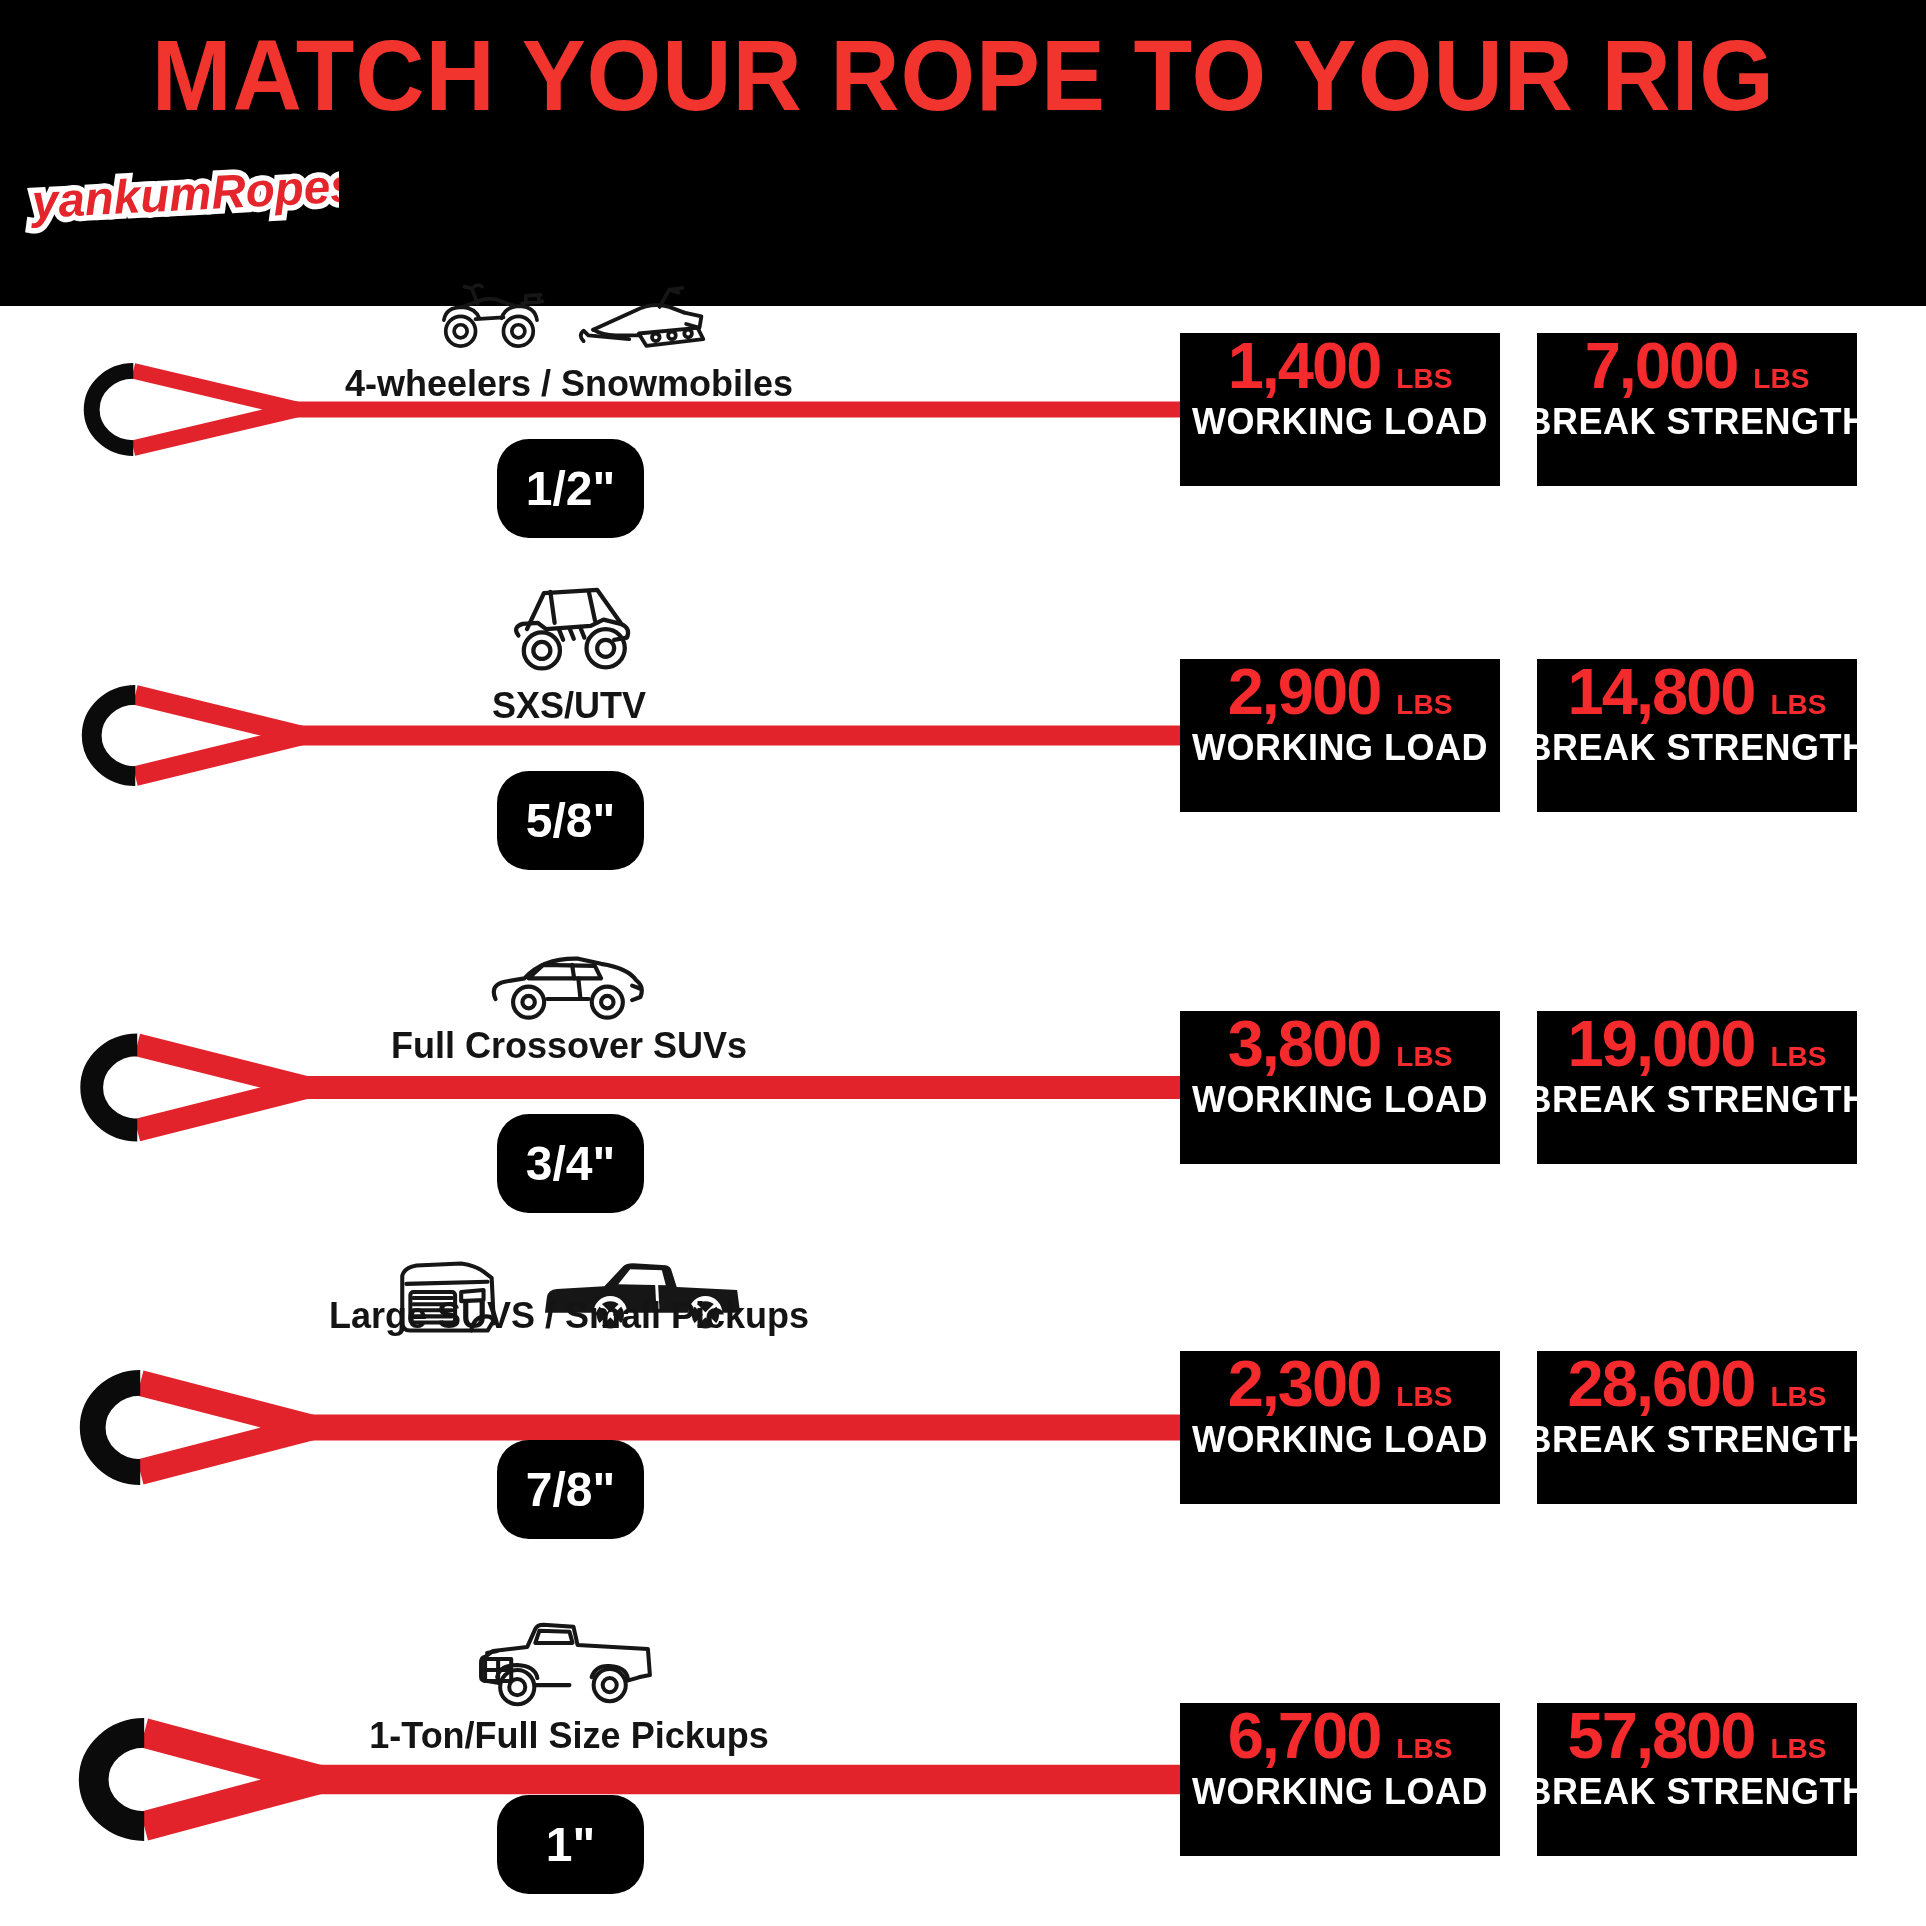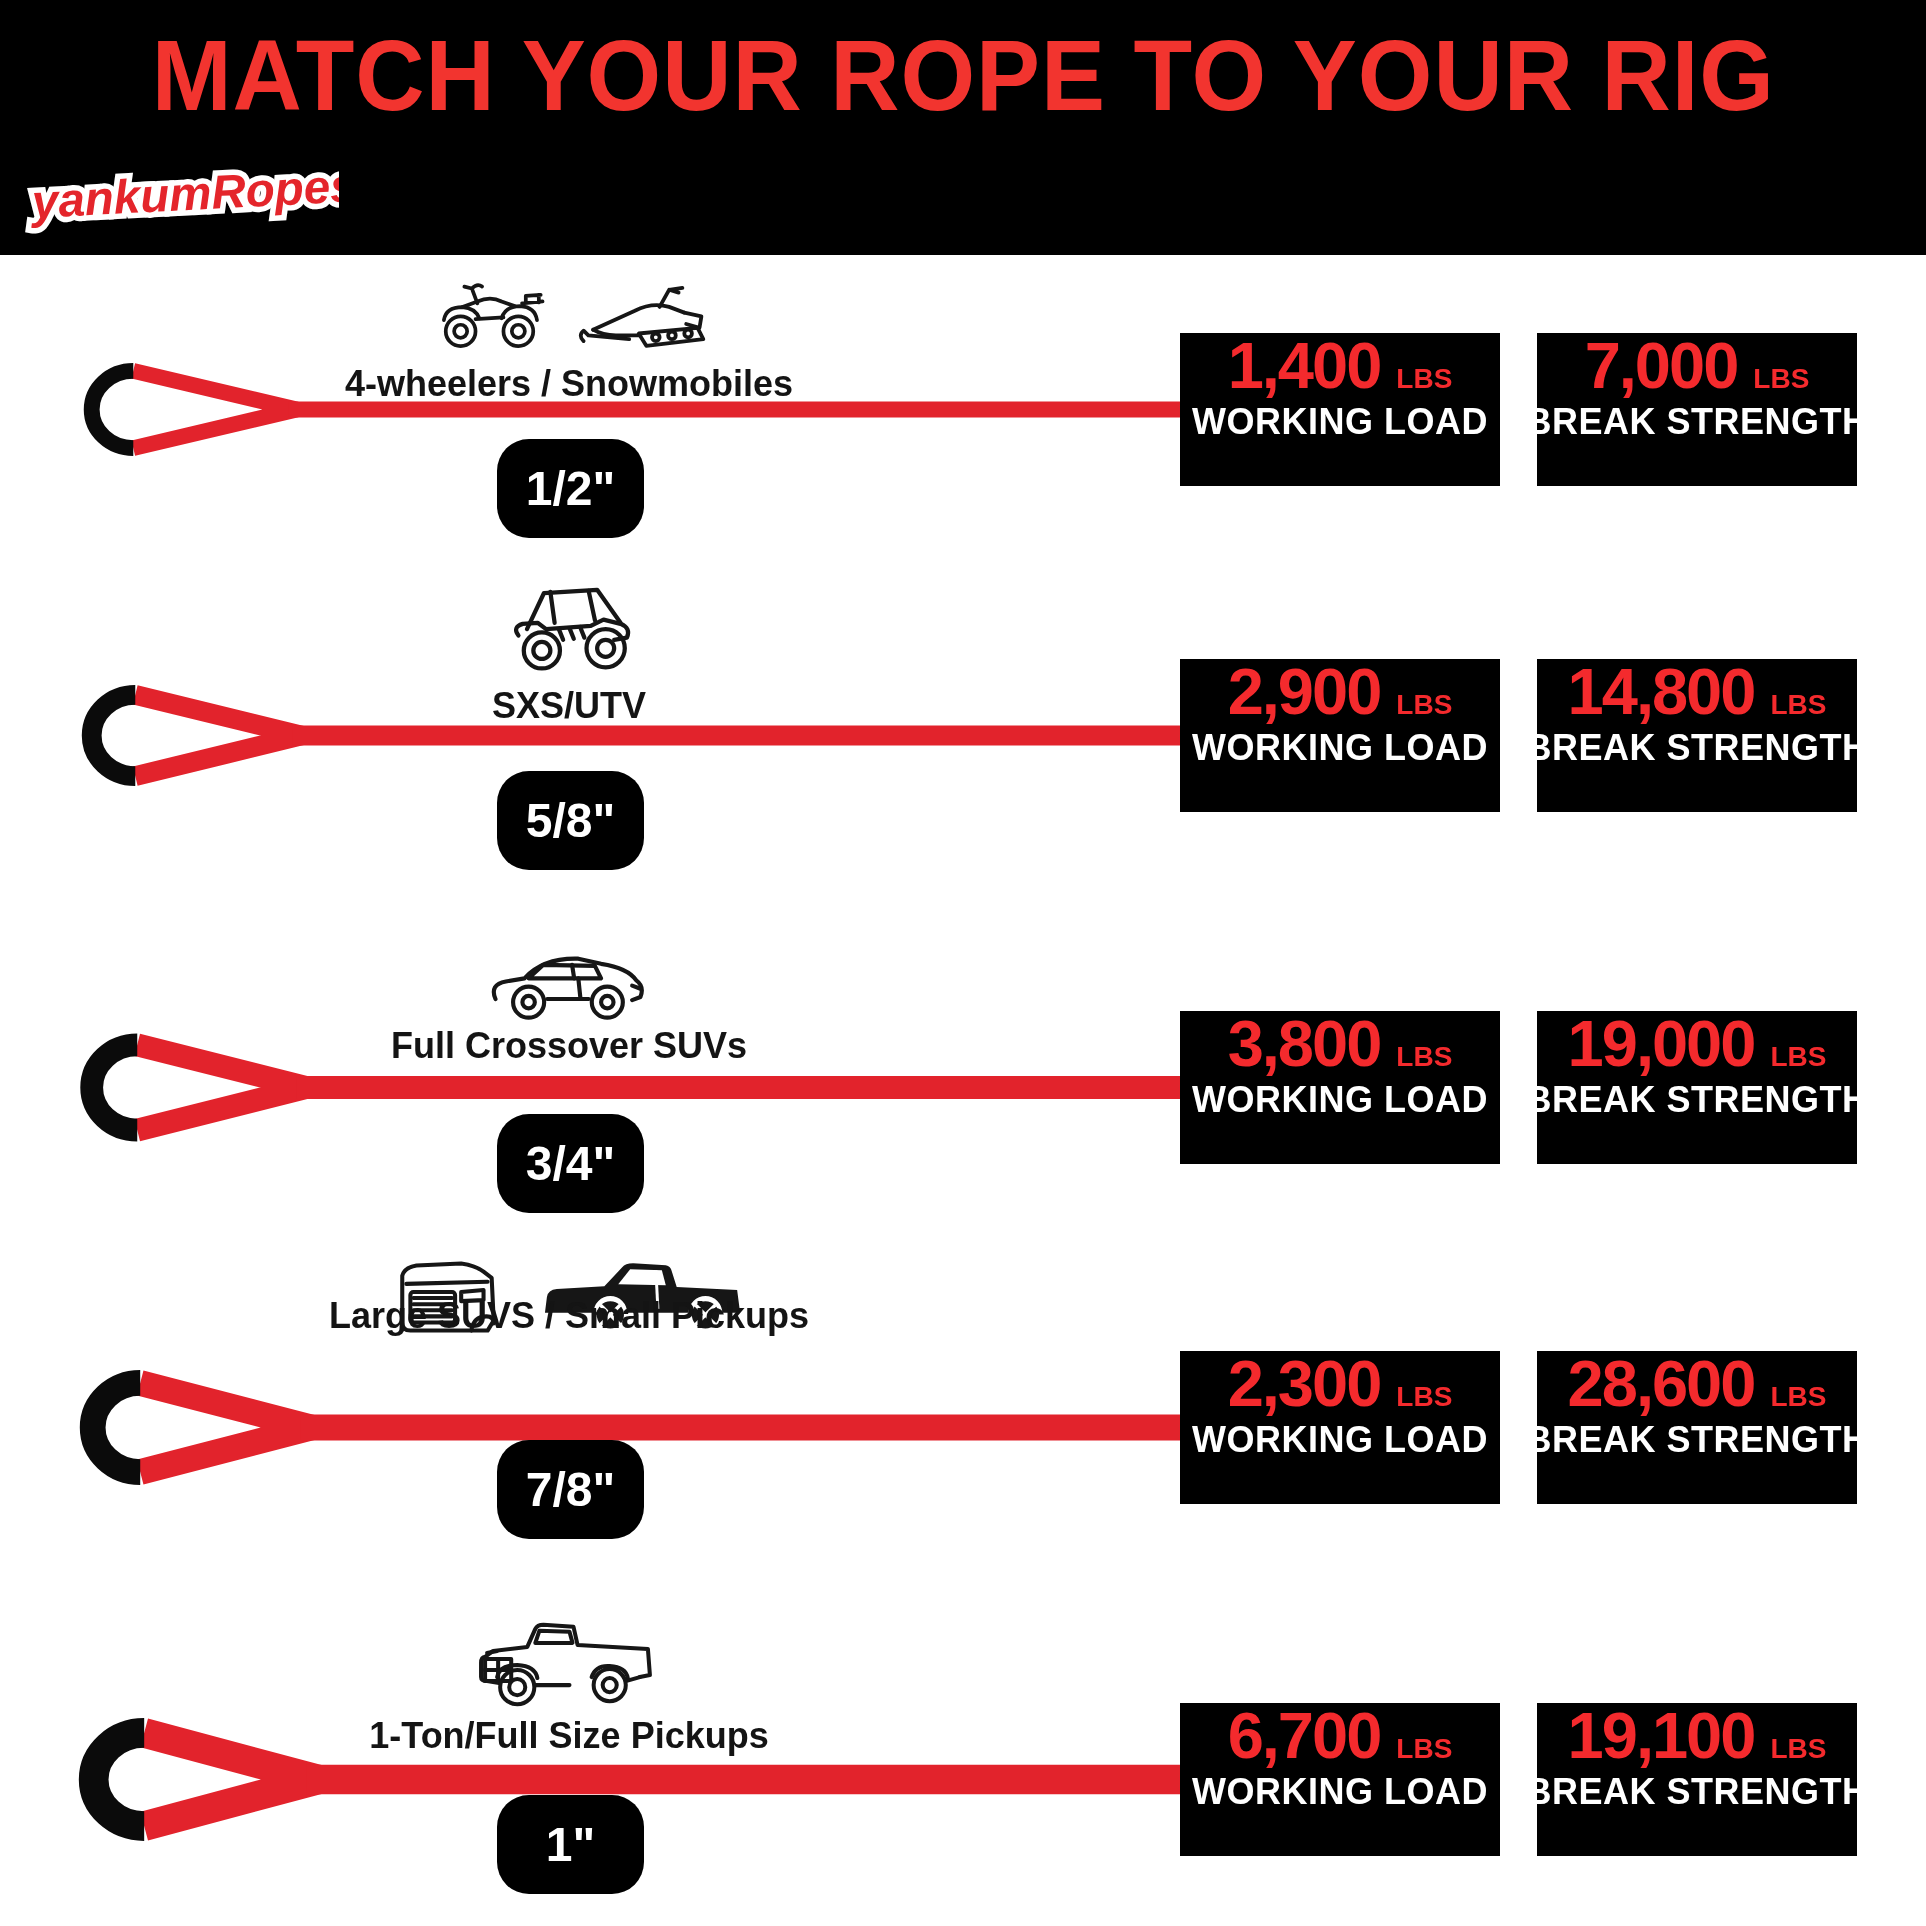--- a/index.html
+++ b/index.html
@@ -1,19 +1,19 @@
 <!DOCTYPE html>
 <html><head>
 <meta charset="utf-8">
 <style>
   html,body{margin:0;padding:0;background:#ffffff;}
   #stage{position:relative;width:1927px;height:1927px;background:#ffffff;overflow:hidden;
          font-family:"Liberation Sans",sans-serif;}
   
-  .header{position:absolute;left:0;top:0;width:1927px;height:255px;background:#000000;}
+  .header{position:absolute;left:0;top:0;width:1927px;height:306px;background:#000000;}
   .title{position:absolute;left:0;top:18px;width:1927px;text-align:center;}
   .title span{display:inline-block;font-size:101px;font-weight:900;letter-spacing:1px;
               color:#f2342f;transform:scaleX(0.95);transform-origin:center;white-space:nowrap;}
   .subtitle{position:absolute;left:0;top:121px;width:1927px;text-align:center;}
   .subtitle span{display:inline-block;font-size:93px;font-weight:900;color:#ffffff;
               transform:scaleX(0.74);transform-origin:center;white-space:nowrap;letter-spacing:1px;}
   .logo{position:absolute;left:22px;top:149px;}
   
   .icons{position:absolute;display:flex;justify-content:center;align-items:flex-end;gap:26px;
          left:173px;width:792px;}
@@ -260,20 +260,20 @@
   </div>
   <div class="stat-box wl-box r5-box">
     <div class="num-line">
       <span class="num">6,700</span>
       <span class="lbs">LBS</span>
     </div>
     <div class="stat-label">WORKING LOAD</div>
   </div>
   <div class="stat-box bs-box r5-box">
     <div class="num-line">
-      <span class="num">19,100</span>
+      <span class="num">57,800</span>
       <span class="lbs">LBS</span>
     </div>
     <div class="stat-label">BREAK STRENGTH</div>
   </div>
 
 </div>
 
 
 </body></html>

